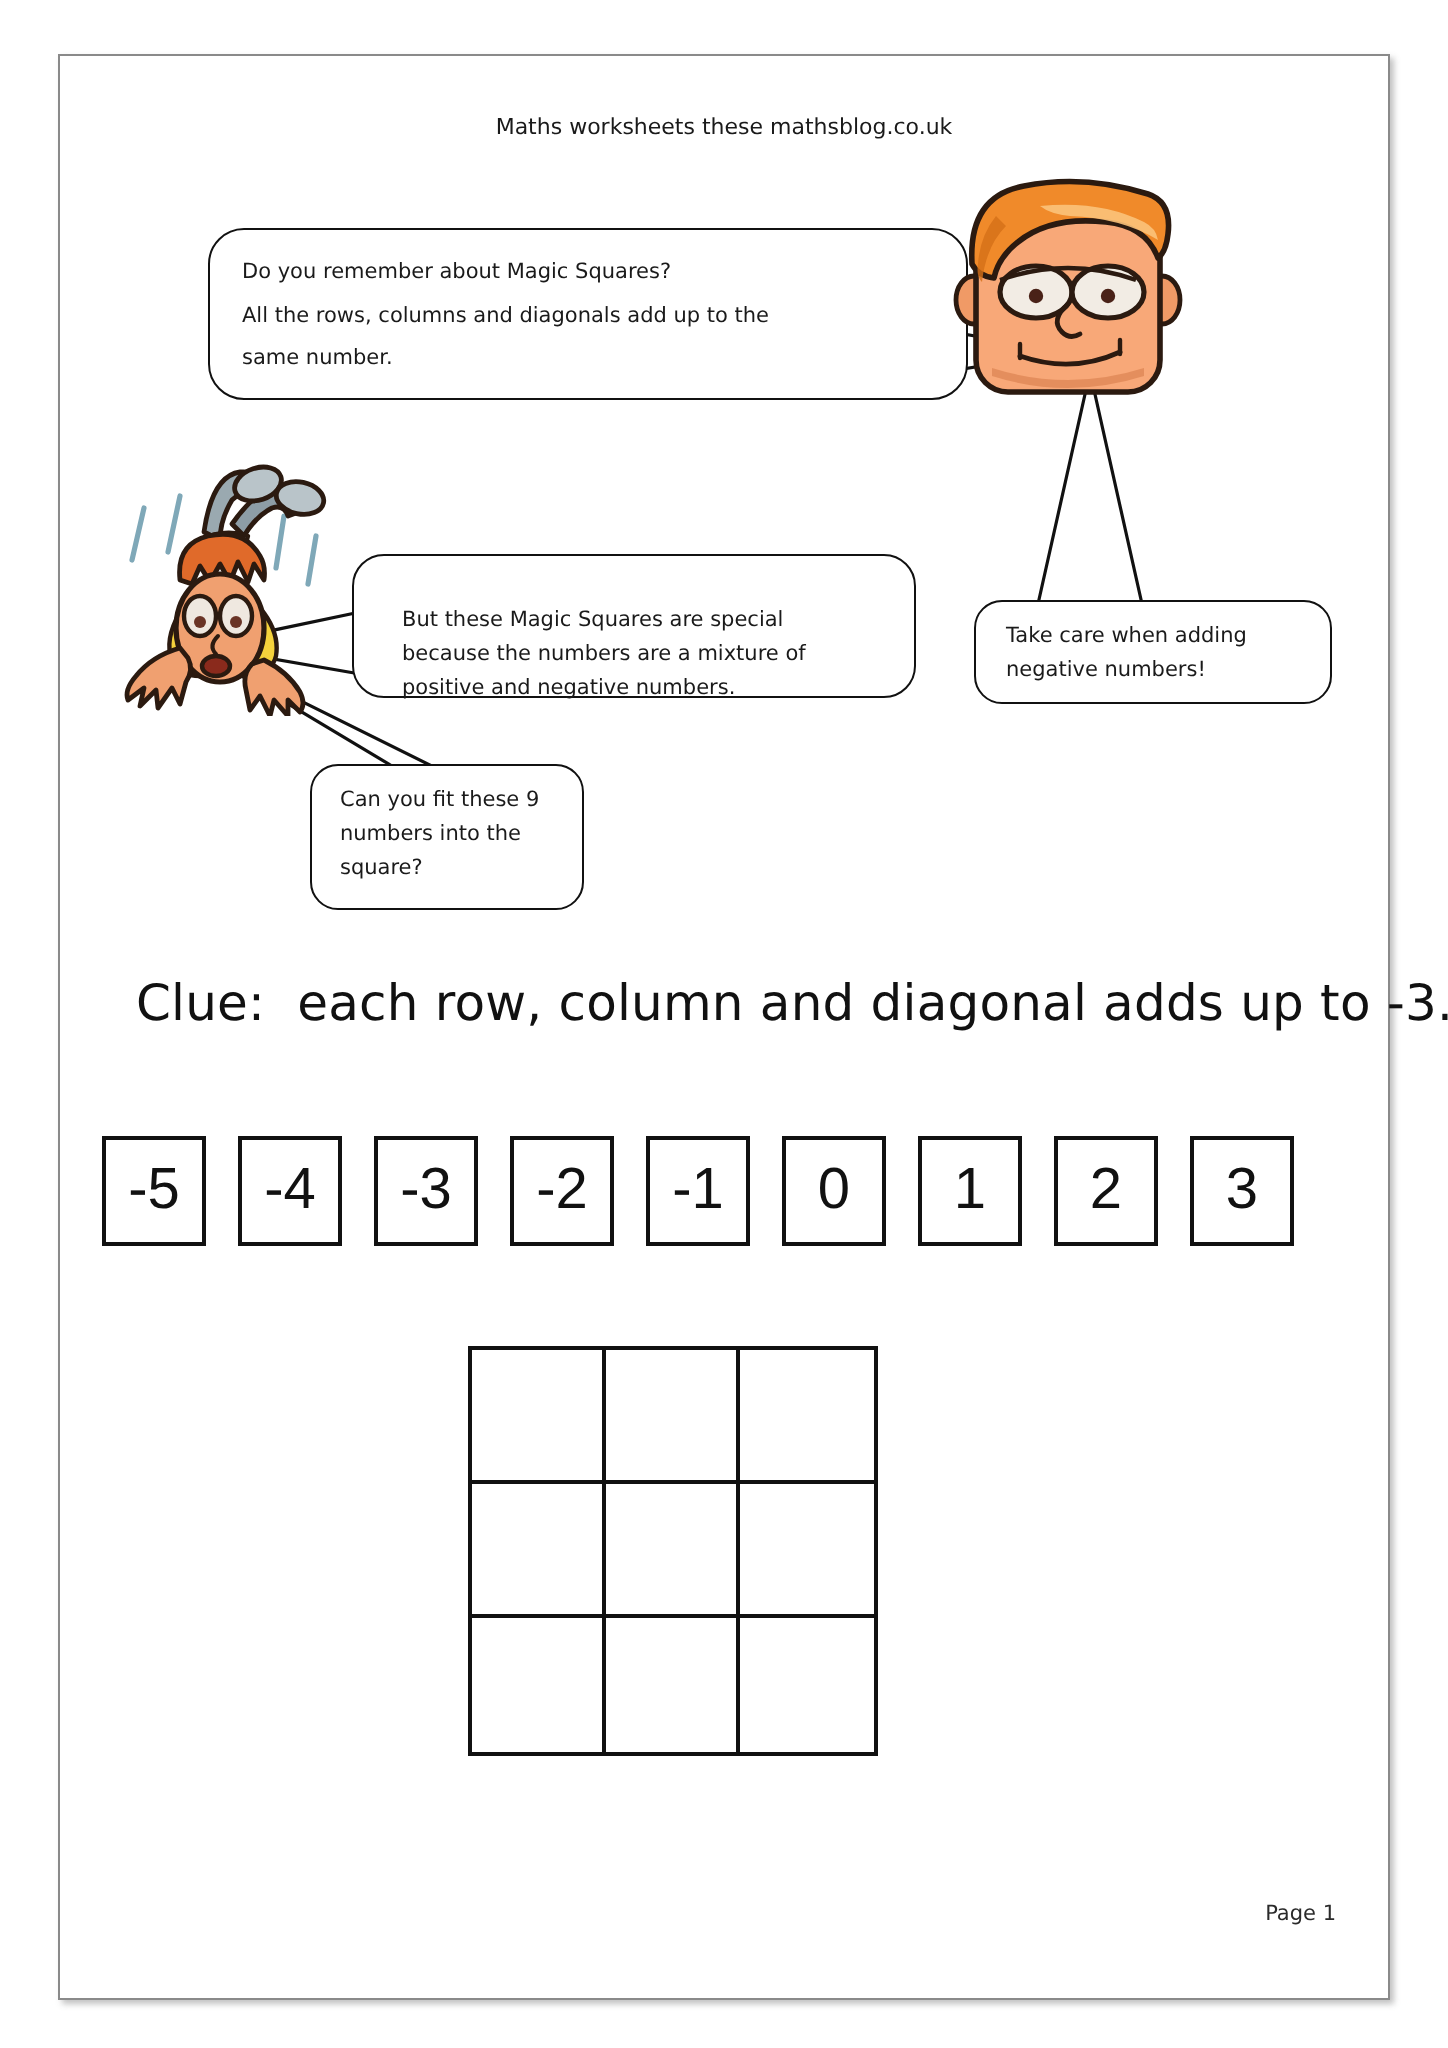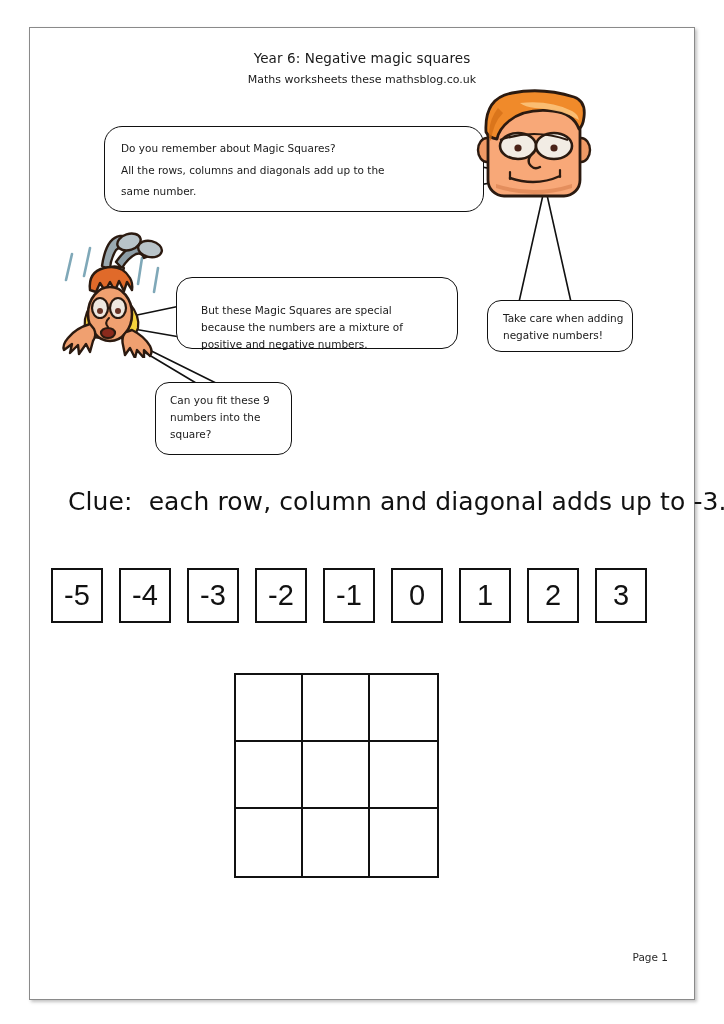--- a/index.html
+++ b/index.html
@@ -65,34 +65,33 @@
     color: #1a1a1a;
     line-height: 1.62;
     white-space: pre-line;
   }
 
   #bubble-magic-squares {
     left: 104px; top: 114px;
     width: 380px; height: 86px;
     border-radius: 18px;
     padding: 11px 16px 4px 16px;
-    margin-top: 12px;
   }
   #bubble-magic-squares .bubble-text { line-height: 2.05; }
 
   #bubble-special {
     left: 176px; top: 277px;
     width: 282px; height: 72px;
     border-radius: 16px;
     padding: 24px 0 0 24px;
   }
 
   #bubble-take-care {
     left: 487px; top: 300px;
-    width: 146px; height: 52px;
+    width: 179px; height: 52px;
     border-radius: 14px;
     padding: 9px 0 0 15px;
   }
 
   #bubble-fit-numbers {
     left: 155px; top: 382px;
     width: 137px; height: 73px;
     border-radius: 14px;
     padding: 9px 0 0 14px;
   }
@@ -186,21 +185,20 @@
     color: #2a2a2a;
     text-align: right;
   }
 </style>
 </head>
 <body>
 
 <div id="page-sheet">
 
   <div id="header-block">
-    <div id="worksheet-title">Year 6: Negative magic squares</div>
     <div id="worksheet-subtitle">Maths worksheets these mathsblog.co.uk</div>
   </div>
 
   <div id="page-footer">Page 1</div>
 
 </div>
 
 <svg id="tails-layer" viewBox="0 0 724 1024" xmlns="http://www.w3.org/2000/svg">
 
   <polygon points="441,160 534,176 441,191" fill="#ffffff" stroke="#111111" stroke-width="1.6" stroke-linejoin="round"></polygon>

